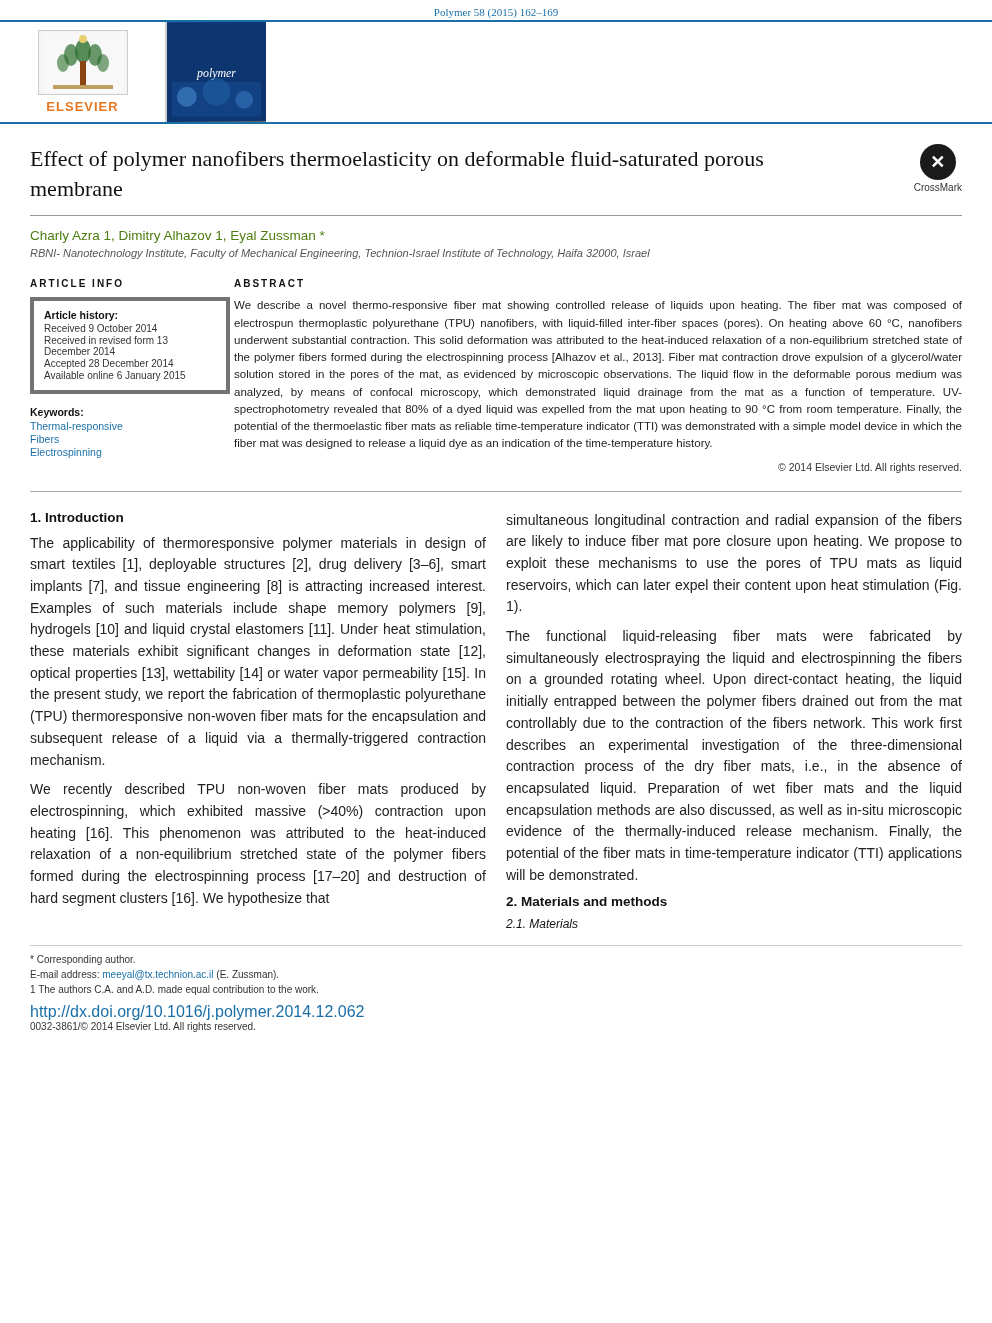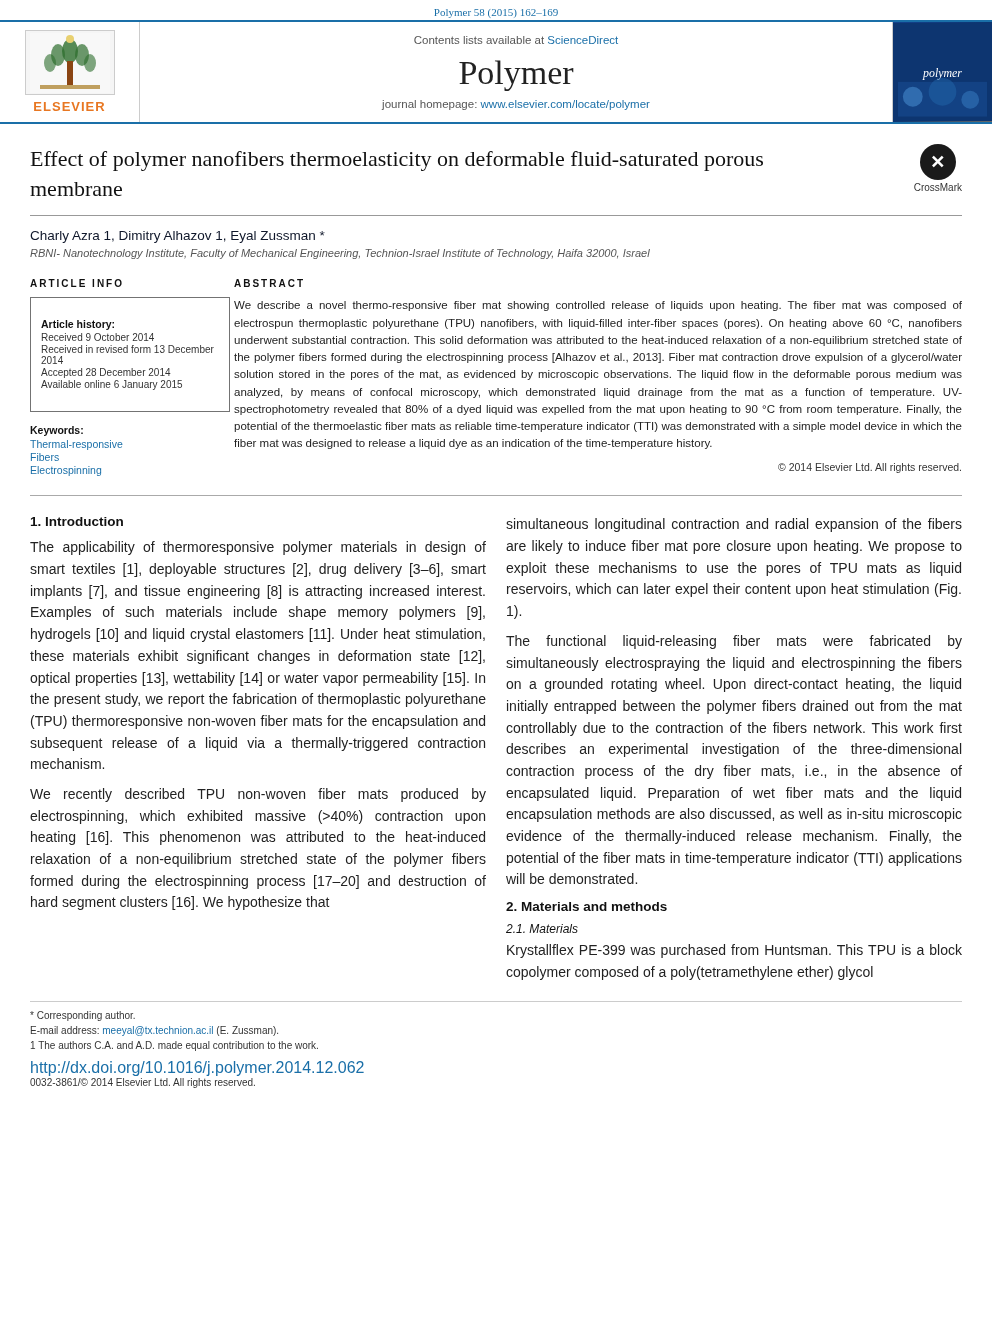--- a/index.html
+++ b/index.html
@@ -25,21 +25,21 @@
       color: #1a6fa8;
     }
     
     .header {
       display: flex;
       align-items: stretch;
       border-top: 2px solid #1a6fa8;
       border-bottom: 2px solid #1a6fa8;
     }
     .header-left {
-      width: 140px;
+      width: 166px;
       border-right: 1px solid #ccc;
       display: flex;
       align-items: center;
       justify-content: center;
       padding: 8px;
     }
     .elsevier-logo {
       display: flex;
       flex-direction: column;
       align-items: center;
@@ -139,21 +139,21 @@
       font-size: 22px;
       font-family: 'Times New Roman', serif;
       color: #111;
       line-height: 1.35;
       max-width: 800px;
     }
 
     
     .authors {
       font-size: 13.5px;
-      color: #0f172a;
+      color: #4d7c0f;
       margin-bottom: 4px;
       font-family: Arial, sans-serif;
     }
     .affiliation {
       font-size: 11px;
       color: #555;
       font-style: italic;
       margin-bottom: 19px;
       font-family: Arial, sans-serif;
     }
@@ -176,22 +176,22 @@
     .section-header {
       font-size: 10px;
       font-family: Arial, sans-serif;
       letter-spacing: 2px;
       color: #111;
       font-weight: bold;
       margin-bottom: 8px;
       text-transform: uppercase;
     }
     .article-info-box {
-      border: 1px solid #737373;
-      padding: 20px 10px;
+      border: 4px solid #737373;
+      padding: 8px 10px;
       margin-bottom: 8px;
     }
     .info-group-label {
       font-size: 10.5px;
       font-weight: bold;
       font-family: Arial, sans-serif;
       color: #111;
       margin-bottom: 2px;
     }
     .info-date {
@@ -328,31 +328,20 @@
             <ellipse cx="52" cy="22" rx="7" ry="11" fill="#2d6e2d" opacity="0.7"></ellipse>
             <ellipse cx="20" cy="30" rx="6" ry="9" fill="#2d6e2d" opacity="0.6"></ellipse>
             <ellipse cx="60" cy="30" rx="6" ry="9" fill="#2d6e2d" opacity="0.6"></ellipse>
             <rect x="37" y="28" width="6" height="25" fill="#8B4513"></rect>
             <rect x="10" y="52" width="60" height="4" fill="#c0a060"></rect>
 
             <circle cx="40" cy="6" r="4" fill="#e8d070"></circle>
           </svg>
         </div>
         <div class="elsevier-wordmark">ELSEVIER</div>
-      </div>
-    </div>
-    <div class="header-center">
-      <div class="contents-line">
-        <span>Contents lists available at</span>
-        <a class="sciencedirect-link">ScienceDirect</a>
-      </div>
-      <div class="journal-title">Polymer</div>
-      <div class="journal-homepage">
-        <span>journal homepage:</span>
-        <a class="homepage-link">www.elsevier.com/locate/polymer</a>
       </div>
     </div>
     <div class="header-right">
       <div class="polymer-img">
         <svg width="100" height="100" viewBox="0 0 100 100" xmlns="http://www.w3.org/2000/svg">
           <rect width="100" height="100" fill="#0d3570"></rect>
           <text x="50" y="55" text-anchor="middle" fill="white" font-size="12" font-style="italic" font-family="serif">polymer</text>
           <rect x="5" y="60" width="90" height="35" fill="#1a5098" opacity="0.5"></rect>
           <circle cx="20" cy="75" r="10" fill="#4488cc" opacity="0.6"></circle>
           <circle cx="50" cy="70" r="14" fill="#2266aa" opacity="0.5"></circle>
@@ -418,21 +407,20 @@
         <div class="body-para">simultaneous longitudinal contraction and radial expansion of the fibers are likely to induce fiber mat pore closure upon heating. We propose to exploit these mechanisms to use the pores of TPU mats as liquid reservoirs, which can later expel their content upon heat stimulation (Fig. 1).</div>
         <div class="body-para">The functional liquid-releasing fiber mats were fabricated by simultaneously electrospraying the liquid and electrospinning the fibers on a grounded rotating wheel. Upon direct-contact heating, the liquid initially entrapped between the polymer fibers drained out from the mat controllably due to the contraction of the fibers network. This work first describes an experimental investigation of the three-dimensional contraction process of the dry fiber mats, i.e., in the absence of encapsulated liquid. Preparation of wet fiber mats and the liquid encapsulation methods are also discussed, as well as in-situ microscopic evidence of the thermally-induced release mechanism. Finally, the potential of the fiber mats in time-temperature indicator (TTI) applications will be demonstrated.</div>
         <div class="section-title">
           <span>2.</span>
           <span>Materials and methods</span>
         </div>
         <div class="section-title" style="font-size:12px;font-style:italic;font-weight:normal;margin-bottom:4px;">
           <span>2.1.</span>
           <span>Materials</span>
         </div>
-        <div class="body-para">Krystallflex PE-399 was purchased from Huntsman. This TPU is a block copolymer composed of a poly(tetramethylene ether) glycol</div>
       </div>
     </div>
 
     <div class="footnote-section">
       <div class="footnote-text">
         <span>* Corresponding author.</span>
       </div>
       <div class="footnote-text">
         <span>E-mail address:</span>
         <a class="body-link">meeyal@tx.technion.ac.il</a>

